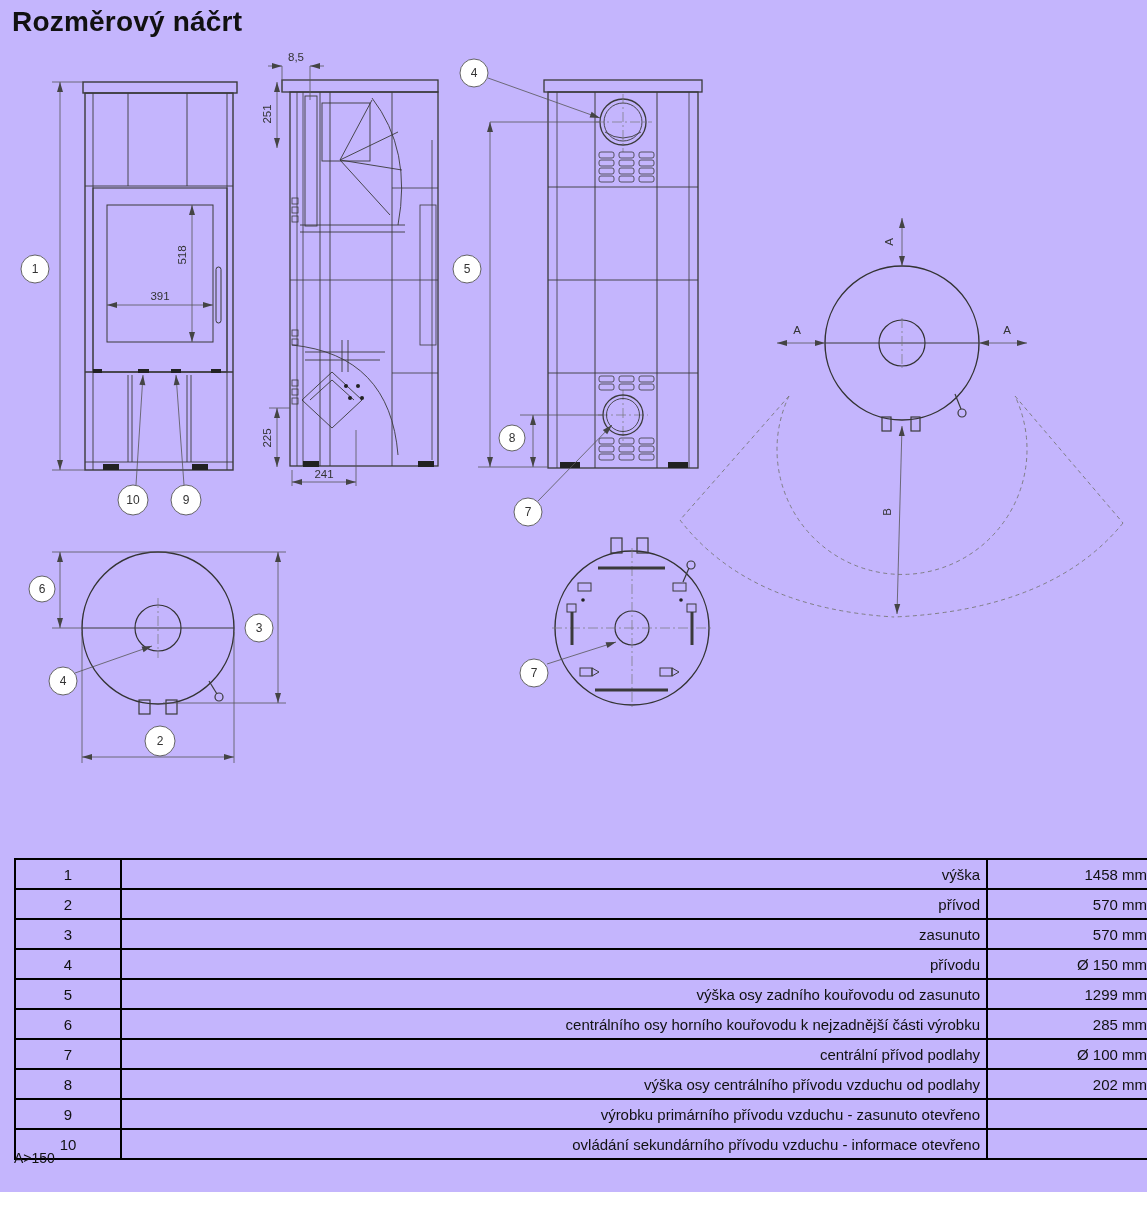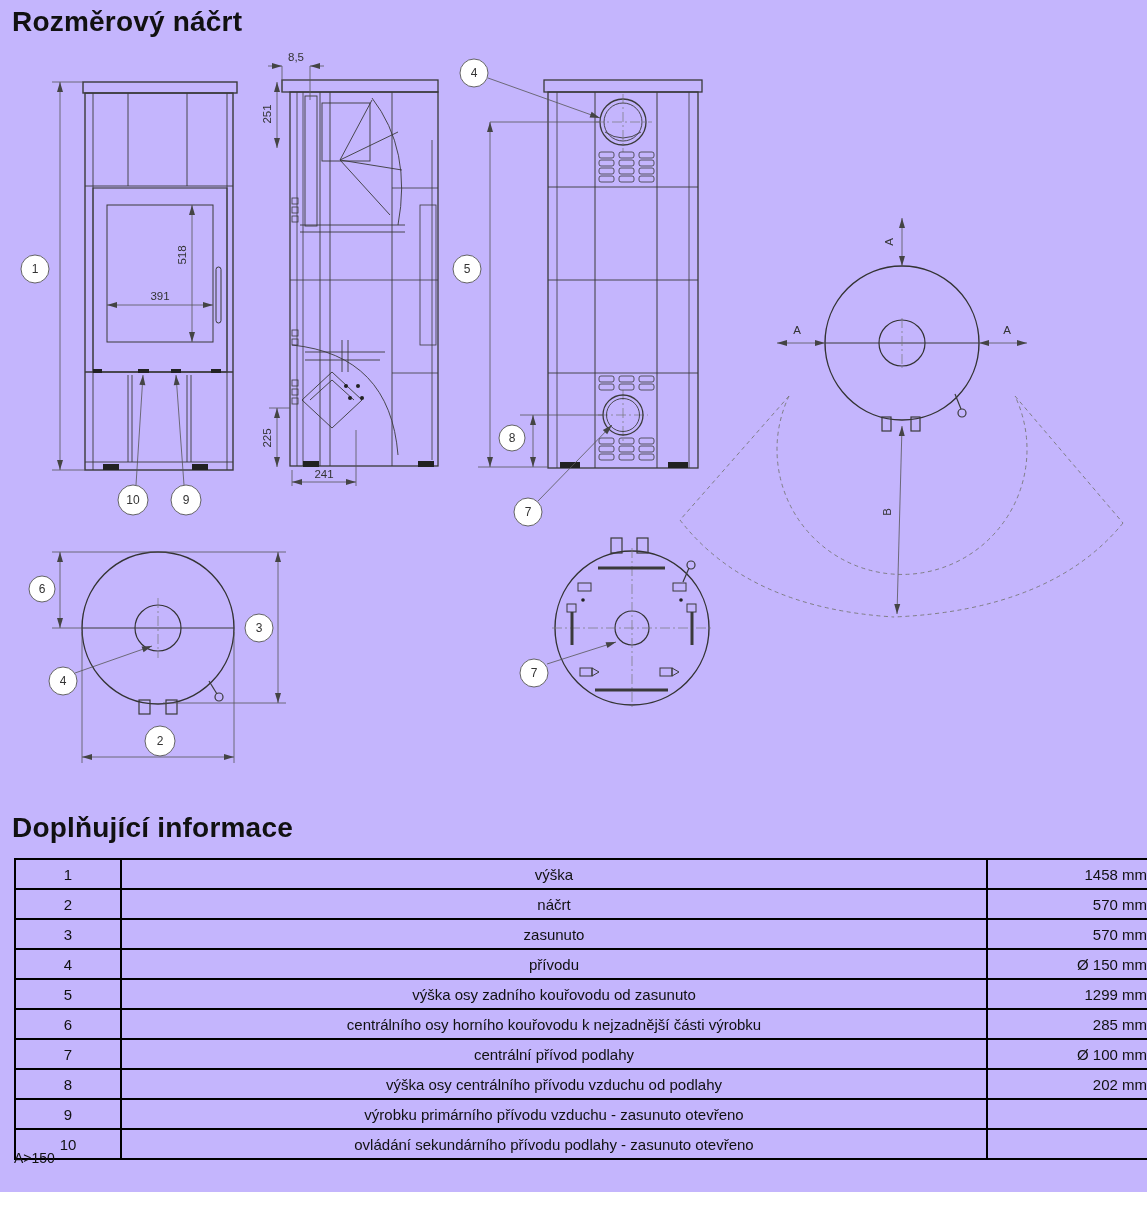--- a/index.html
+++ b/index.html
@@ -9,21 +9,21 @@
   #title-drawing{top:6px;}
   #title-info{top:812px;}
   #drawing-svg{position:absolute;left:0;top:0;}
   svg text{font-family:"Liberation Sans",sans-serif;fill:#333;}
   .dimtxt{font-size:11.5px;}
   .callout-txt{font-size:12px;}
   
   #info-table{position:absolute;left:14px;top:858px;width:1121px;border-collapse:collapse;table-layout:fixed;font-size:15px;color:#111;}
   #info-table td{border:2px solid #000;height:26px;padding:1px 6px;overflow:hidden;white-space:nowrap;}
   #info-table td.c-num{width:92px;text-align:center;}
-  #info-table td.c-label{width:852px;text-align:center;}
+  #info-table td.c-label{width:852px;text-align:right;}
   #info-table td.c-val{width:153px;text-align:right;border-left:1px solid #999;}
   .note{position:absolute;left:14px;font-size:14px;font-weight:400;color:#111;}
   #note-a{top:1150px;}
   #note-b{top:1236px;margin-left:44px;}
 </style>
 </head>
 <body>
 
 <div id="stage">
 
@@ -359,32 +359,31 @@
         <circle cx="681" cy="600" r="1.8"></circle>
       </g>
       <line x1="547" y1="664" x2="616" y2="642" stroke="#555" stroke-width="0.8" marker-end="url(#ae)"></line>
       <g>
         <circle cx="534" cy="673" r="14" stroke="#555" stroke-width="0.9" fill="#fff"></circle>
         <text class="callout-txt" text-anchor="middle" x="534" y="677">7</text>
       </g>
     </g>
   </svg>
 
-  <h2 class="h-title" id="title-info">Doplňující informace</h2>
 
   <table id="info-table">
     <tbody>
       <tr>
           <td class="c-num">1</td>
           <td class="c-label">výška</td>
           <td class="c-val">1458 mm</td>
         </tr>
       <tr>
           <td class="c-num">2</td>
-          <td class="c-label">náčrt</td>
+          <td class="c-label">přívod</td>
           <td class="c-val">570 mm</td>
         </tr>
       <tr>
           <td class="c-num">3</td>
           <td class="c-label">zasunuto</td>
           <td class="c-val">570 mm</td>
         </tr>
       <tr>
           <td class="c-num">4</td>
           <td class="c-label">přívodu</td>
@@ -410,21 +409,21 @@
           <td class="c-label">výška osy centrálního přívodu vzduchu od podlahy</td>
           <td class="c-val">202 mm</td>
         </tr>
       <tr>
           <td class="c-num">9</td>
           <td class="c-label">výrobku primárního přívodu vzduchu - zasunuto otevřeno</td>
           <td class="c-val"></td>
         </tr>
       <tr>
           <td class="c-num">10</td>
-          <td class="c-label">ovládání sekundárního přívodu podlahy - zasunuto otevřeno</td>
+          <td class="c-label">ovládání sekundárního přívodu vzduchu - informace otevřeno</td>
           <td class="c-val"></td>
         </tr>
     </tbody>
   </table>
 
   <div class="note" id="note-a">A&gt;150</div>
   <div class="note" id="note-b">B&gt;800</div>
 
 </div>
 

